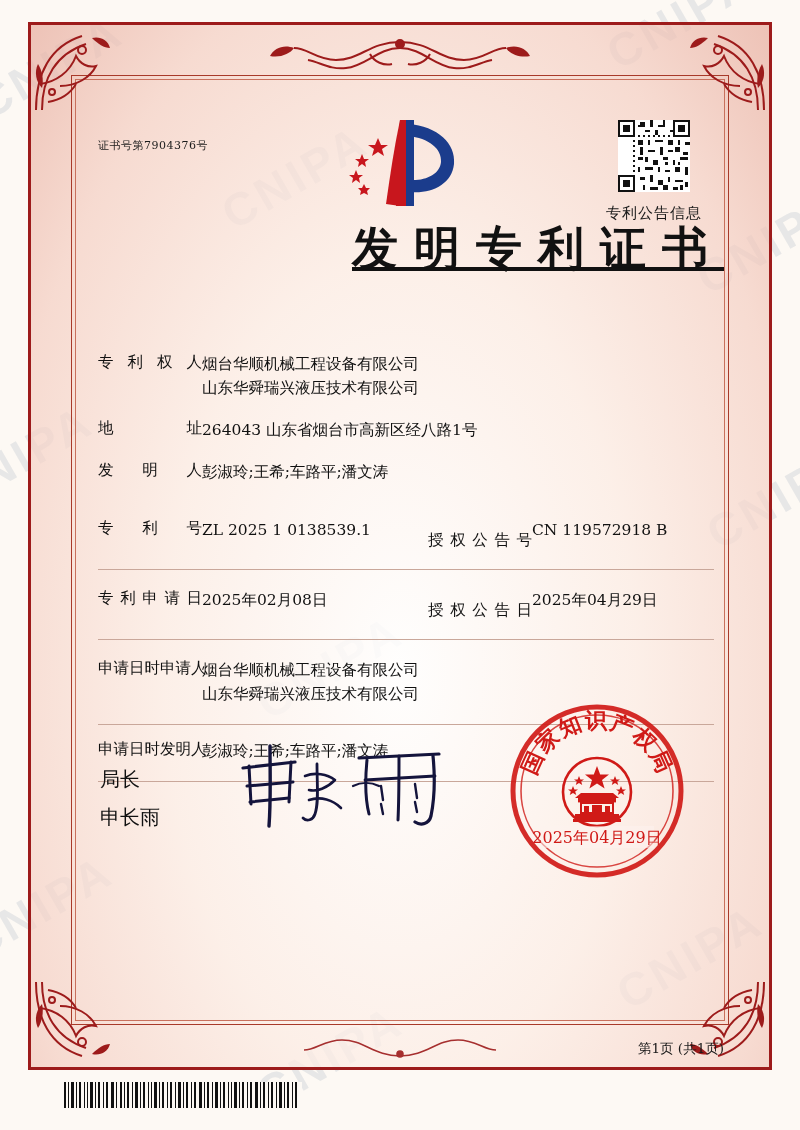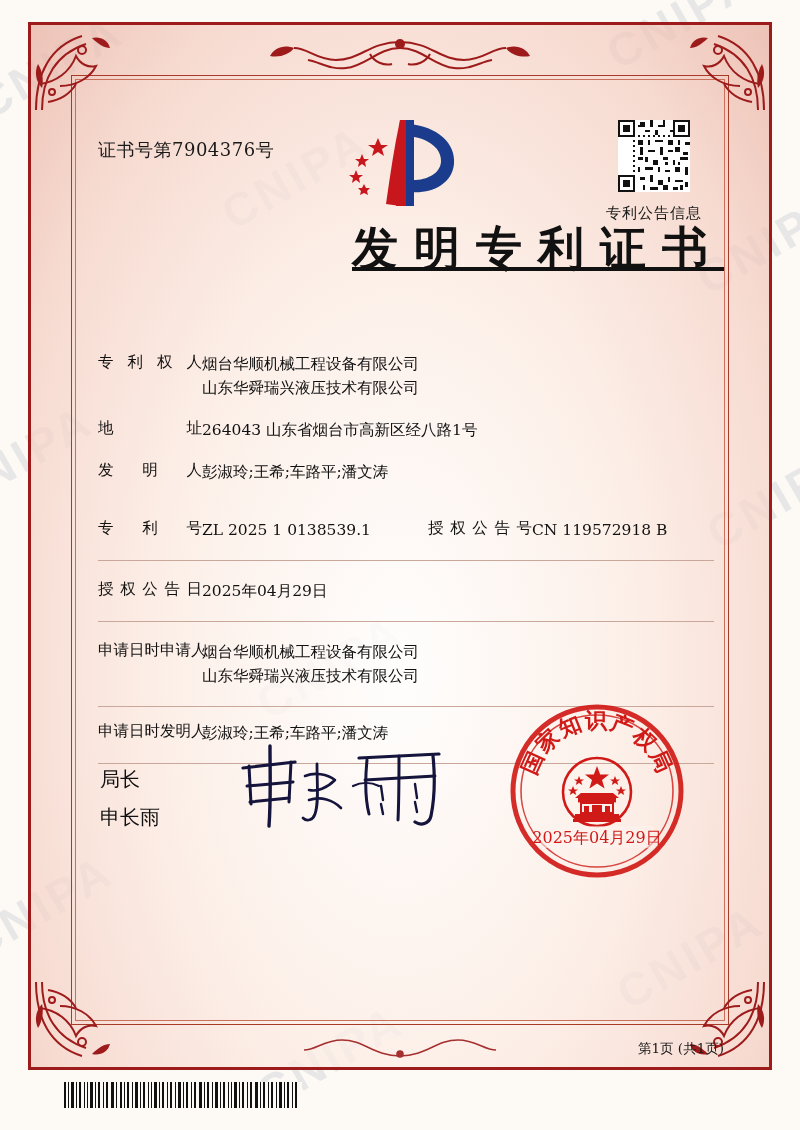--- a/index.html
+++ b/index.html
@@ -61,21 +61,21 @@
     position:absolute;left:50%;bottom:66px;transform:translateX(-50%) scaleY(-1);
     width:300px;height:40px;z-index:3;pointer-events:none;opacity:.9;
   }
 
   
   .content{
     position:absolute;left:76px;top:112px;right:76px;bottom:110px;z-index:4;
   }
 
   .cert-no{
-    font-size:18px;color:#1a1a1a;letter-spacing:.5px;
+    font-size:11px;color:#1a1a1a;letter-spacing:.5px;
     position:absolute;left:22px;top:26px;
   }
 
   .logo{
     position:absolute;left:50%;top:6px;transform:translateX(-50%);
     width:132px;height:92px;
   }
 
   .qr-wrap{
     position:absolute;right:18px;top:8px;width:104px;text-align:center;
@@ -107,21 +107,21 @@
     white-space:nowrap;
   }
   .val{flex:1;line-height:1.55;}
   .val .ln{display:block;}
 
   .row-two{
     display:flex;align-items:flex-start;font-size:15.5px;color:#111;margin-bottom:18px;
   }
   .col-l{display:flex;flex:0 0 330px;}
   .col-r{display:flex;flex:1;}
-  .col-r .lab{width:104px;flex:0 0 104px;}
+  .col-r .lab{width:104px;flex:0 0 104px;margin-top:12px;}
 
   .sep{
     position:absolute;left:22px;right:10px;top:0;height:1px;background:#c9a79a;
   }
 
   .para{
     position:absolute;left:22px;right:12px;top:520px;
     font-size:14.3px;line-height:2.05;color:#111;text-align:justify;
   }
   .para p{margin:0;}
@@ -404,20 +404,24 @@
           <div class="lab">授权公告号</div>
           <div class="val">CN 119572918 B</div>
         </div>
       </div>
 
       <div style="position:relative;height:1px;margin:4px 0 18px 0;">
         <div class="sep" style="left:0;right:0;"></div>
       </div>
 
       <div class="row-two">
+        <div class="col-l">
+          <div class="lab">专利申请日</div>
+          <div class="val">2025年02月08日</div>
+        </div>
         <div class="col-r">
           <div class="lab">授权公告日</div>
           <div class="val">2025年04月29日</div>
         </div>
       </div>
 
       <div style="position:relative;height:1px;margin:4px 0 18px 0;">
         <div class="sep" style="left:0;right:0;"></div>
       </div>
 

